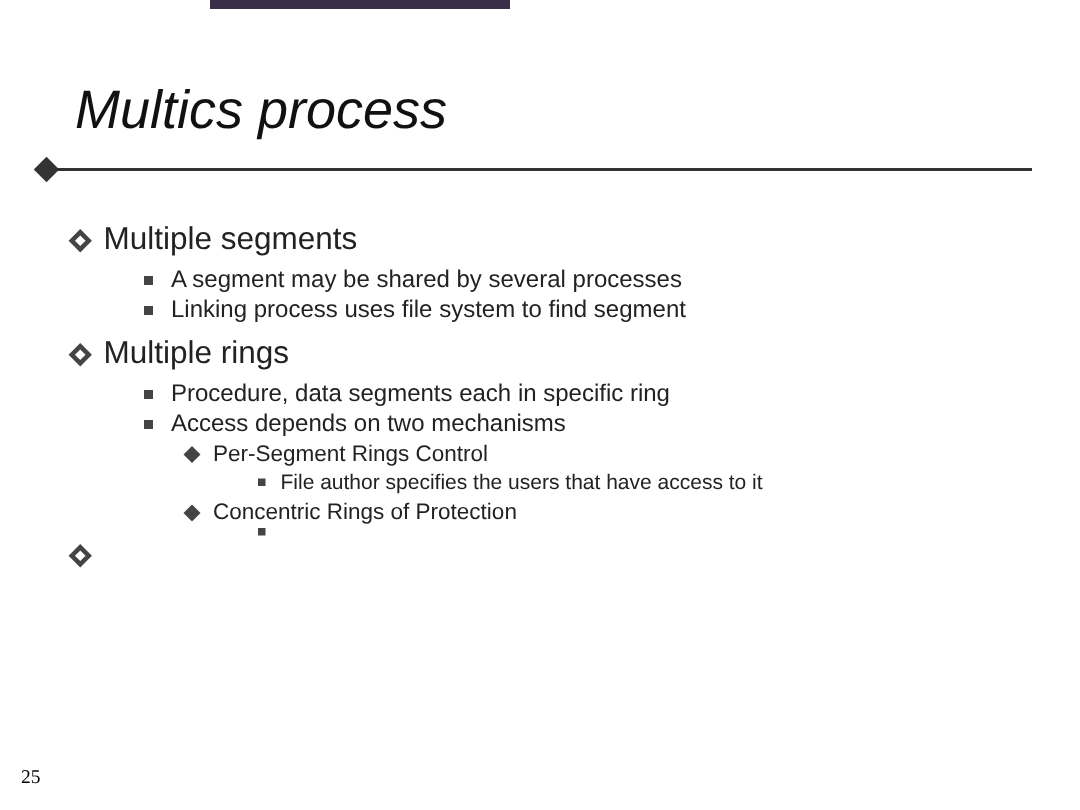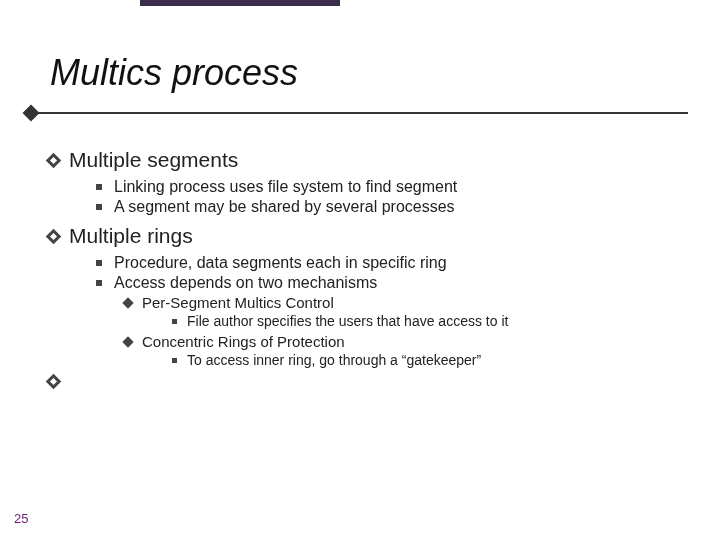--- a/index.html
+++ b/index.html
@@ -139,83 +139,83 @@
     width: 5px;
     height: 5px;
     background: #444;
     flex-shrink: 0;
   }
   .page-num {
     position: absolute;
     bottom: 14px;
     left: 14px;
     font-size: 13px;
-    color: #701a75;
+    color: #000000;
+    font-family: Liberation Serif, serif;
   }
 </style>
 </head>
 <body>
 
 <div class="slide">
   <div class="dark-bar"></div>
 
   <div class="title">Multics process</div>
   <div class="title-line"></div>
 
   <div class="content">
 
     <div class="lvl1">
       <span class="bullet1"></span>
       <span>Multiple segments</span>
     </div>
     <div class="lvl2-wrap">
       <div class="lvl2">
         <span class="bullet2"></span>
+        <span>A segment may be shared by several processes</span>
+      </div>
+      <div class="lvl2">
+        <span class="bullet2"></span>
         <span>Linking process uses file system to find segment</span>
-      </div>
-      <div class="lvl2">
-        <span class="bullet2"></span>
-        <span>A segment may be shared by several processes</span>
       </div>
     </div>
 
     <div class="lvl1">
       <span class="bullet1"></span>
       <span>Multiple rings</span>
     </div>
     <div class="lvl2-wrap">
       <div class="lvl2">
         <span class="bullet2"></span>
         <span>Procedure, data segments each in specific ring</span>
       </div>
       <div class="lvl2">
         <span class="bullet2"></span>
         <span>Access depends on two mechanisms</span>
       </div>
 
       <div class="lvl3-wrap">
         <div class="lvl3">
           <span class="bullet3"></span>
-          <span>Per-Segment Multics Control</span>
+          <span>Per-Segment Rings Control</span>
         </div>
         <div class="lvl4-wrap">
           <div class="lvl4">
             <span class="bullet4"></span>
             <span>File author specifies the users that have access to it</span>
           </div>
         </div>
 
         <div class="lvl3">
           <span class="bullet3"></span>
           <span>Concentric Rings of Protection</span>
         </div>
         <div class="lvl4-wrap">
           <div class="lvl4">
             <span class="bullet4"></span>
-            <span>To access inner ring, go through a “gatekeeper”</span>
           </div>
         </div>
       </div>
     </div>
 
     <div class="lvl1">
       <span class="bullet1"></span>
     </div>
 
   </div>

